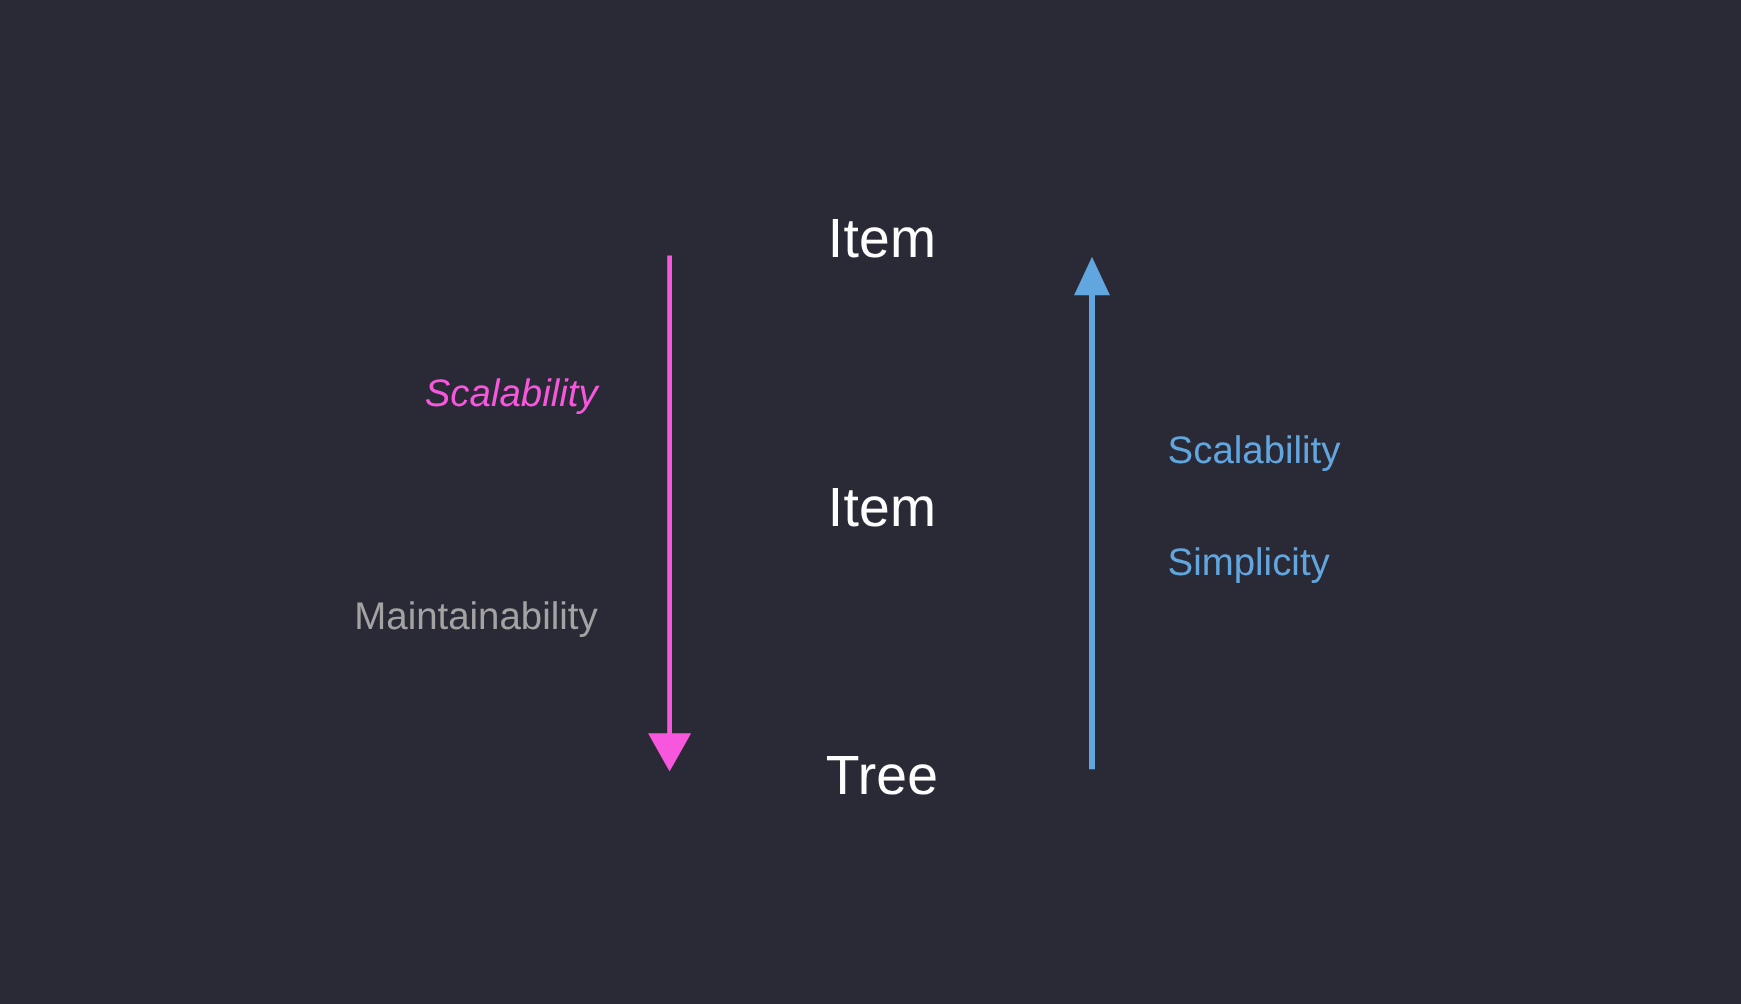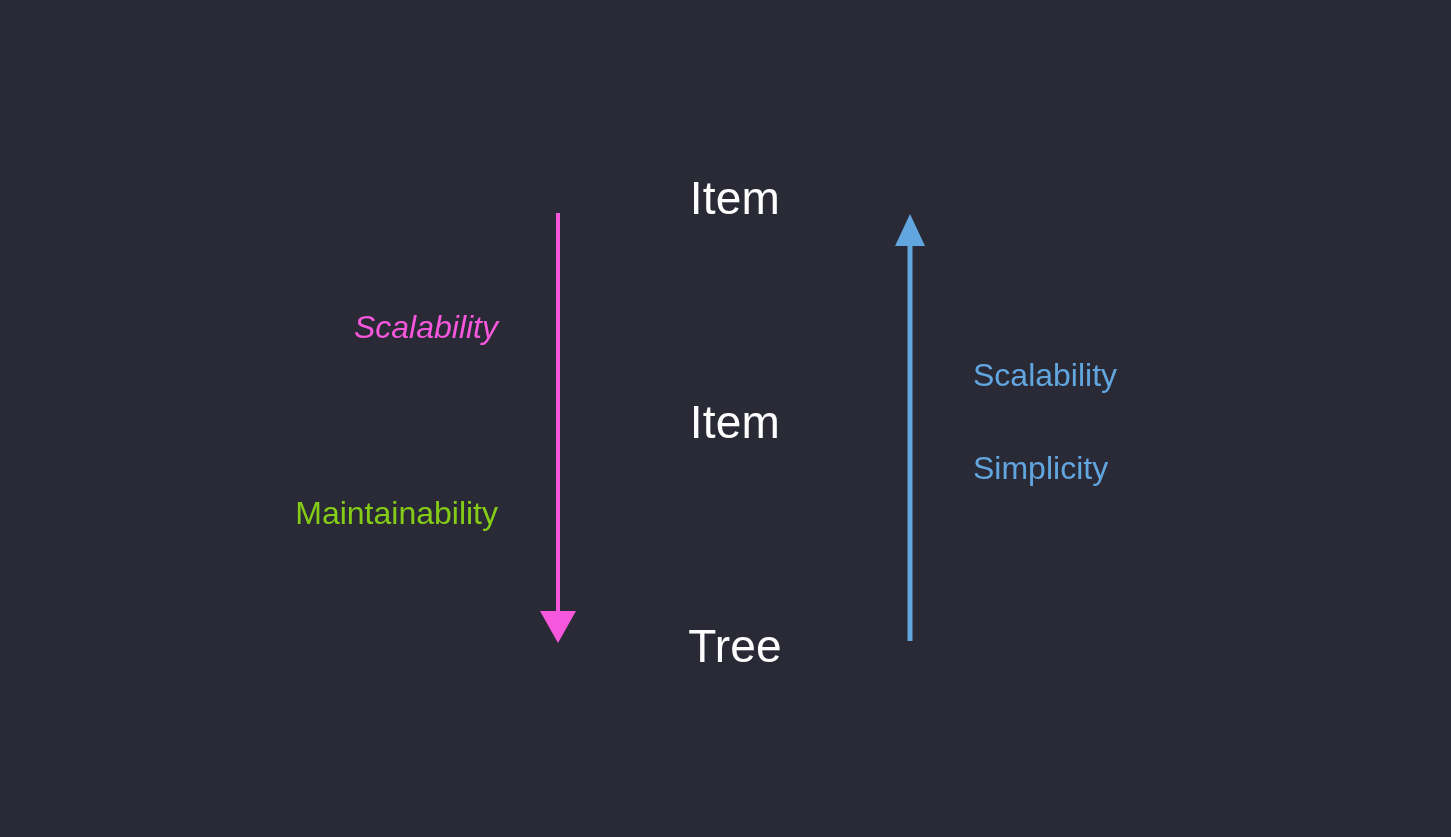--- a/index.html
+++ b/index.html
@@ -68,18 +68,18 @@
       <line id="blue-line" x1="910" y1="241" x2="910" y2="641" stroke="#62a6e0" stroke-width="5"></line>
       <polygon id="blue-head" points="910,214 925,246 895,246" fill="#62a6e0"></polygon>
     </g>
   </svg>
 
   <div class="node-label" id="node-0" style="left: 735px; top: 198px; color: rgb(253, 253, 253);">Item</div>
   <div class="node-label" id="node-1" style="left: 735px; top: 422px; color: rgb(253, 253, 253);">Item</div>
   <div class="node-label" id="node-2" style="left: 735px; top: 646px; color: rgb(253, 253, 253); text-align: center;">Tree</div>
 
   <div class="side-label left" id="left-0" style="left: 498px; top: 327px; color: rgb(247, 87, 221); font-style: italic;">Scalability</div>
-  <div class="side-label left" id="left-2" style="left: 498px; top: 513px; color: #84cc16;">Maintainability</div>
+  <div class="side-label left" id="left-2" style="left: 498px; top: 513px; color: #a3a3a3;">Maintainability</div>
 
   <div class="side-label right" id="right-0" style="left: 973px; top: 375px; color: rgb(98, 166, 224);">Scalability</div>
   <div class="side-label right" id="right-1" style="left: 973px; top: 468px; color: rgb(98, 166, 224);">Simplicity</div>
 
 </div>
 
 </body></html>

